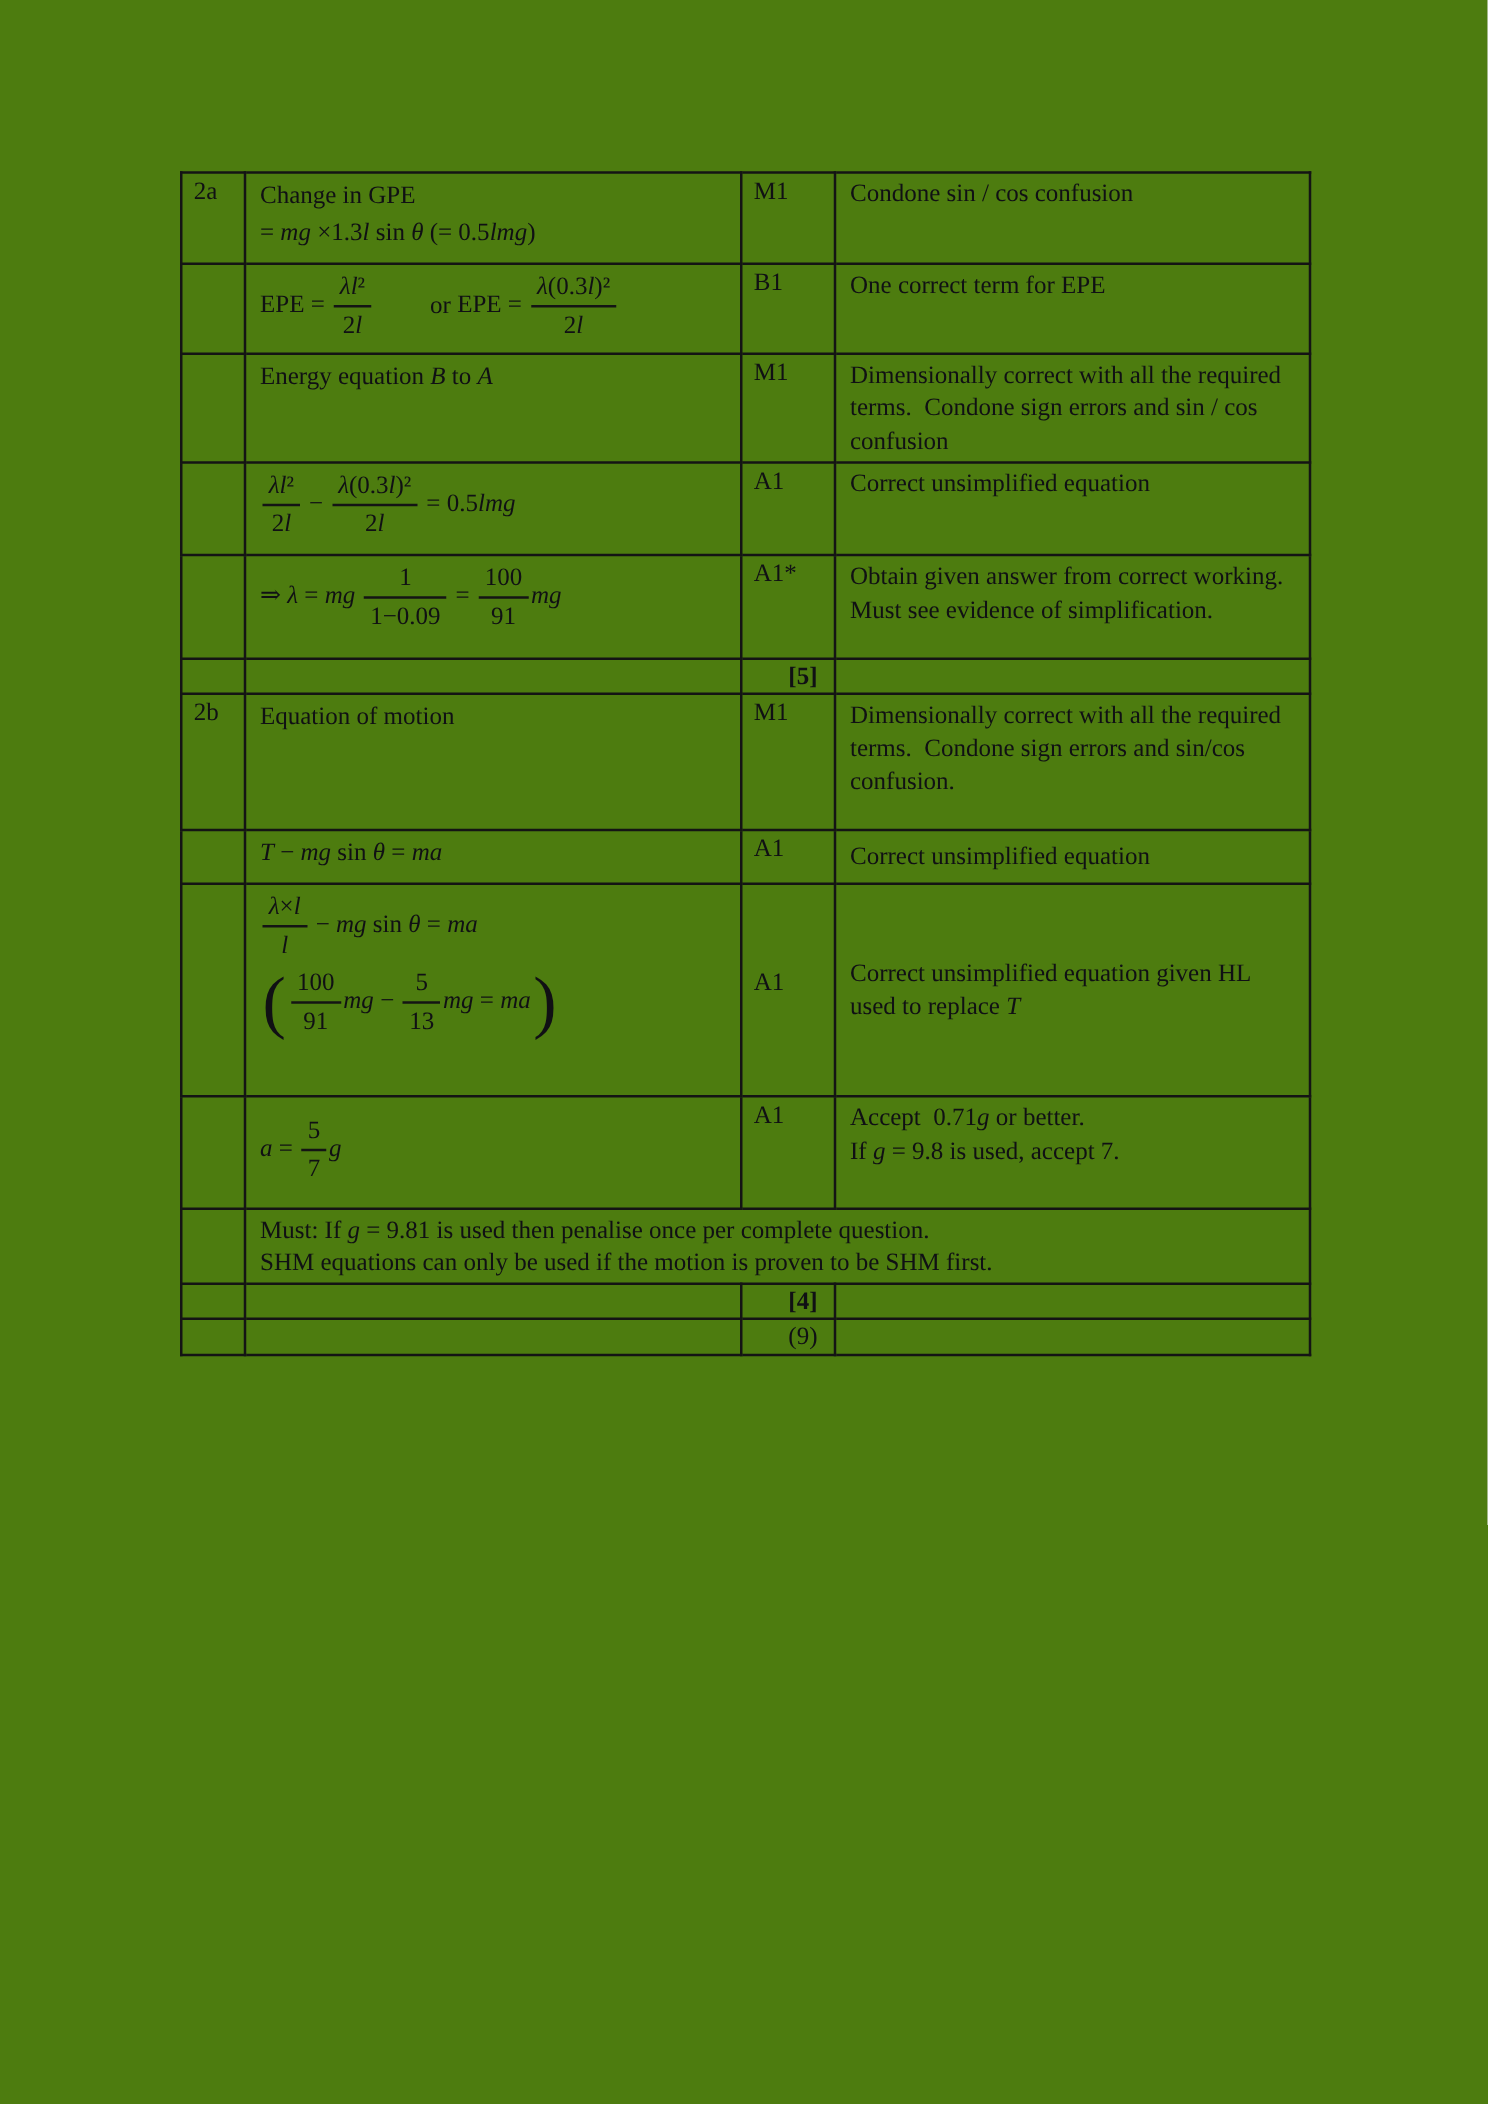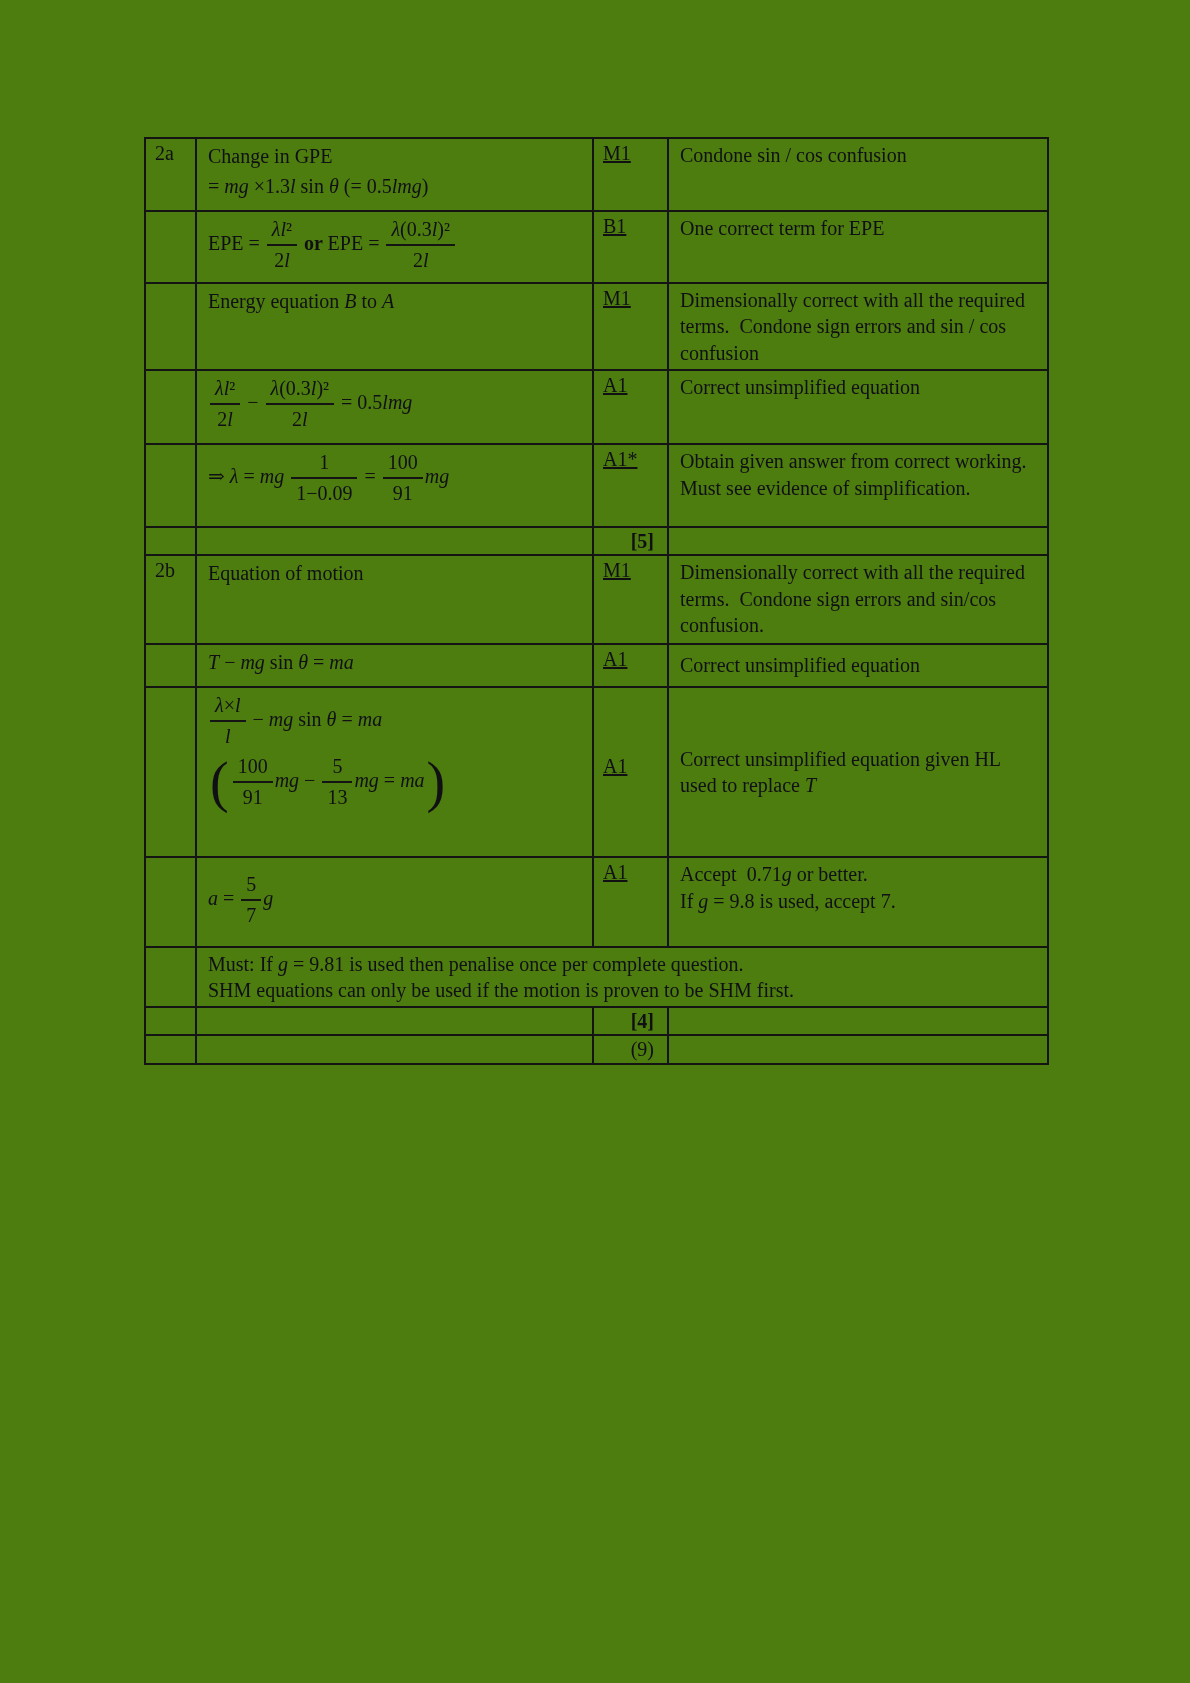--- a/index.html
+++ b/index.html
@@ -23,53 +23,53 @@
     vertical-align:top;
     overflow:hidden;
   }
   col.c-q{width:51px}
   col.c-working{width:397px}
   col.c-mark{width:75px}
   col.c-comment{width:380px}
 
   td.q{padding:3px 2px 2px 9px;}
   td.working{padding:4px 8px 3px 11px;}
-  td.mark{padding:3px 4px 15px 9px;text-decoration:underline;}
+  td.mark{padding:3px 4px 15px 9px;}
   td.comment{padding:3px 16px 3px 11px;line-height:1.32;}
   td.note-cell{padding:3px 10px 3px 11px;line-height:1.3;}
   td.mark-tally{text-align:right;padding:1px 13px 0 0;line-height:24px;}
   .bold{font-weight:bold;}
 
   
   tbody tr:nth-child(1){height:73px}
   tbody tr:nth-child(2){height:59px}
   tbody tr:nth-child(3){height:82px}
   tbody tr:nth-child(4){height:74px}
   tbody tr:nth-child(5){height:83px}
   tbody tr:nth-child(6){height:28px}
-  tbody tr:nth-child(7){height:89px}
+  tbody tr:nth-child(7){height:109px}
   tbody tr:nth-child(8){height:40px}
   tbody tr:nth-child(9){height:170px}
   tbody tr:nth-child(10){height:90px}
   tbody tr:nth-child(11){height:58px}
   tbody tr:nth-child(12){height:28px}
   tbody tr:nth-child(13){height:29px}
 
   
   tbody tr:nth-child(2) td.working{vertical-align:middle}
   tbody tr:nth-child(8) td.comment{vertical-align:middle}
   tbody tr:nth-child(9) td.mark,
   tbody tr:nth-child(9) td.comment{vertical-align:middle}
   tbody tr:nth-child(10) td.working{vertical-align:middle}
 
   .wline{margin:2px 0 7px;}
   .cline{margin:0;}
   .run-r{font-style:normal;}
   .run-i{font-style:italic;}
-  .run-b{font-weight:bold;font-style:normal;}
+  .run-b{font-weight:normal;font-style:normal;margin-left:40px;}
 
   .frac{
     display:inline-block;
     vertical-align:middle;
     text-align:center;
     padding:0 2px;
   }
   .frac .num{display:block;padding:0 5px 3px;border-bottom:2px solid #141414;}
   .frac .den{display:block;padding:3px 5px 0;}
 

